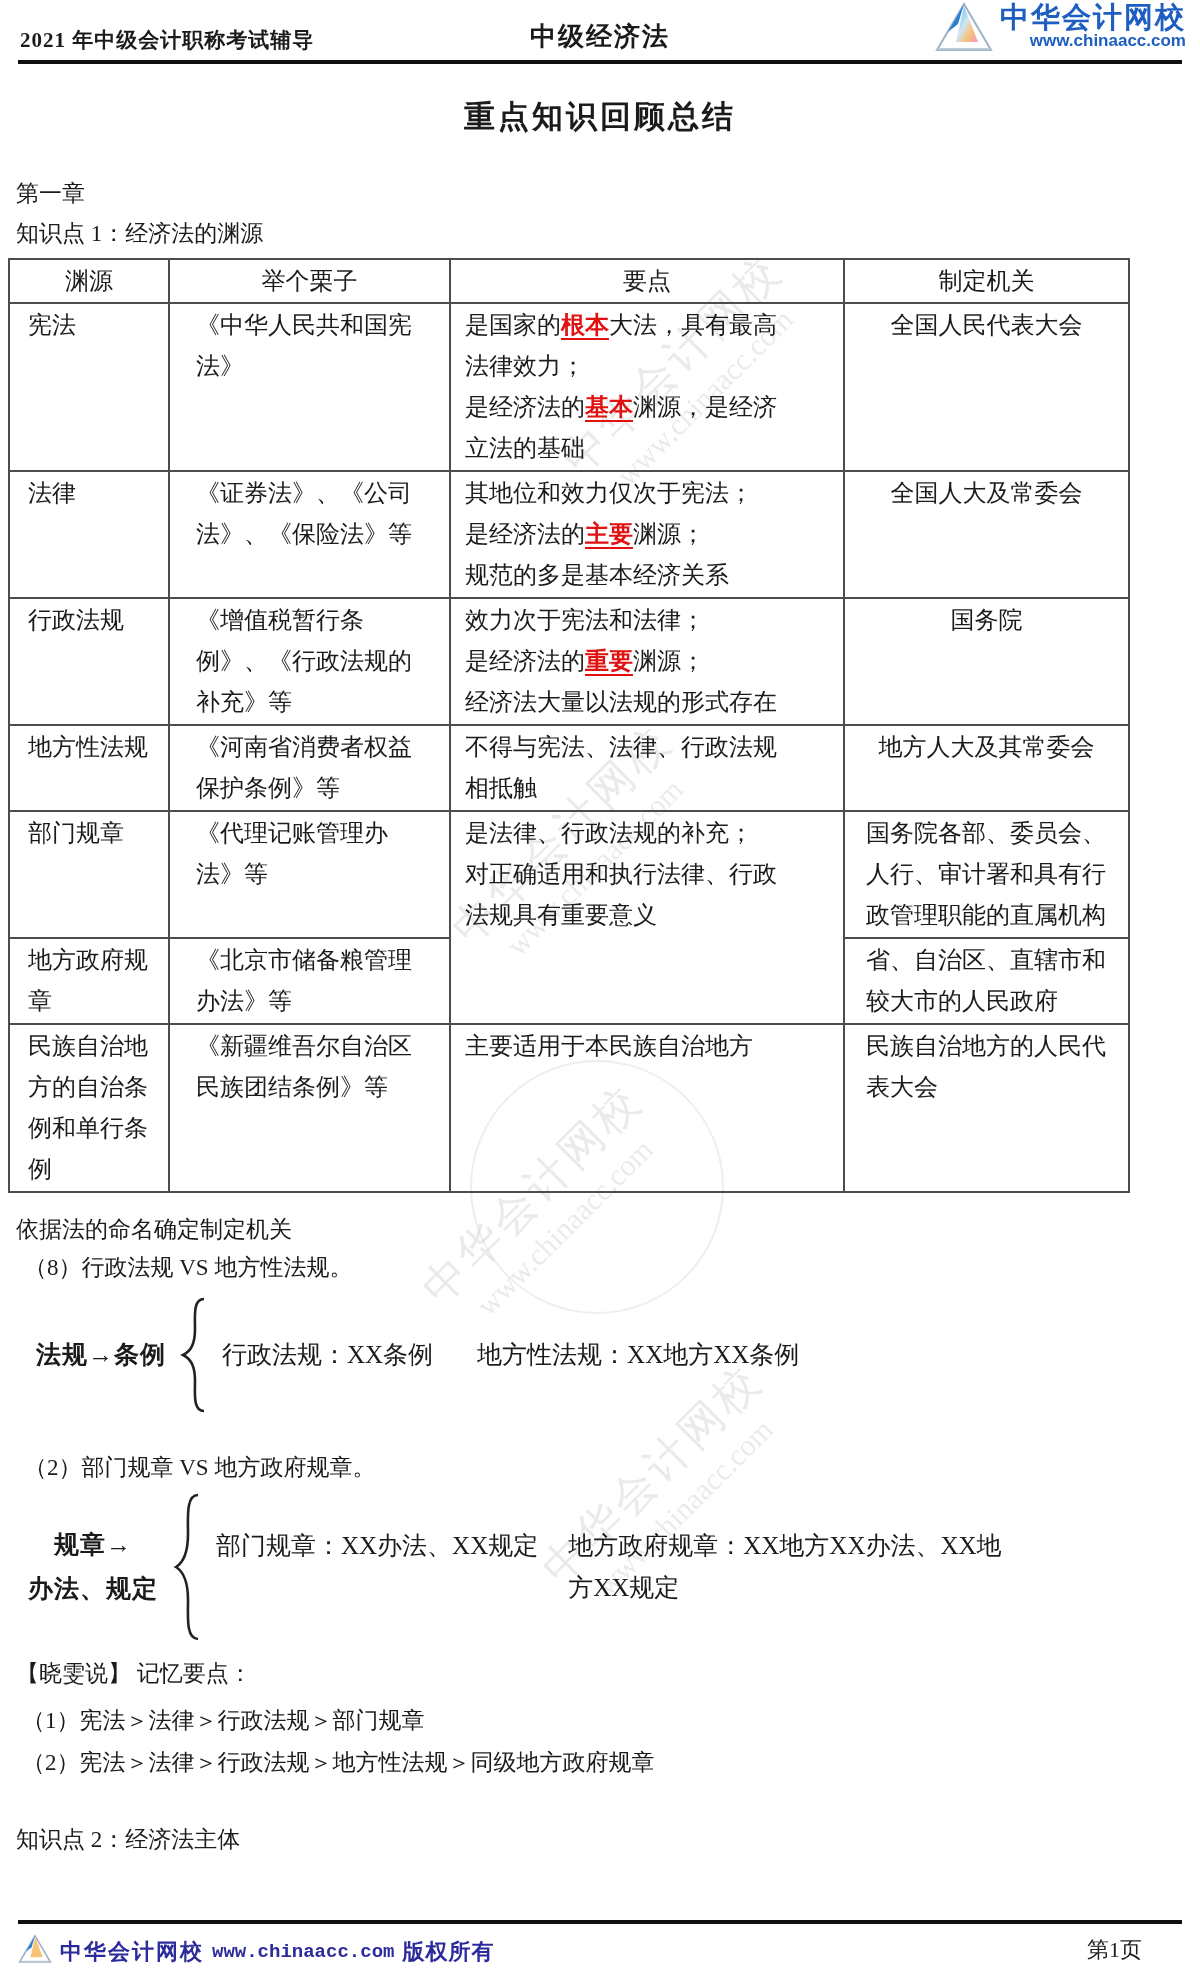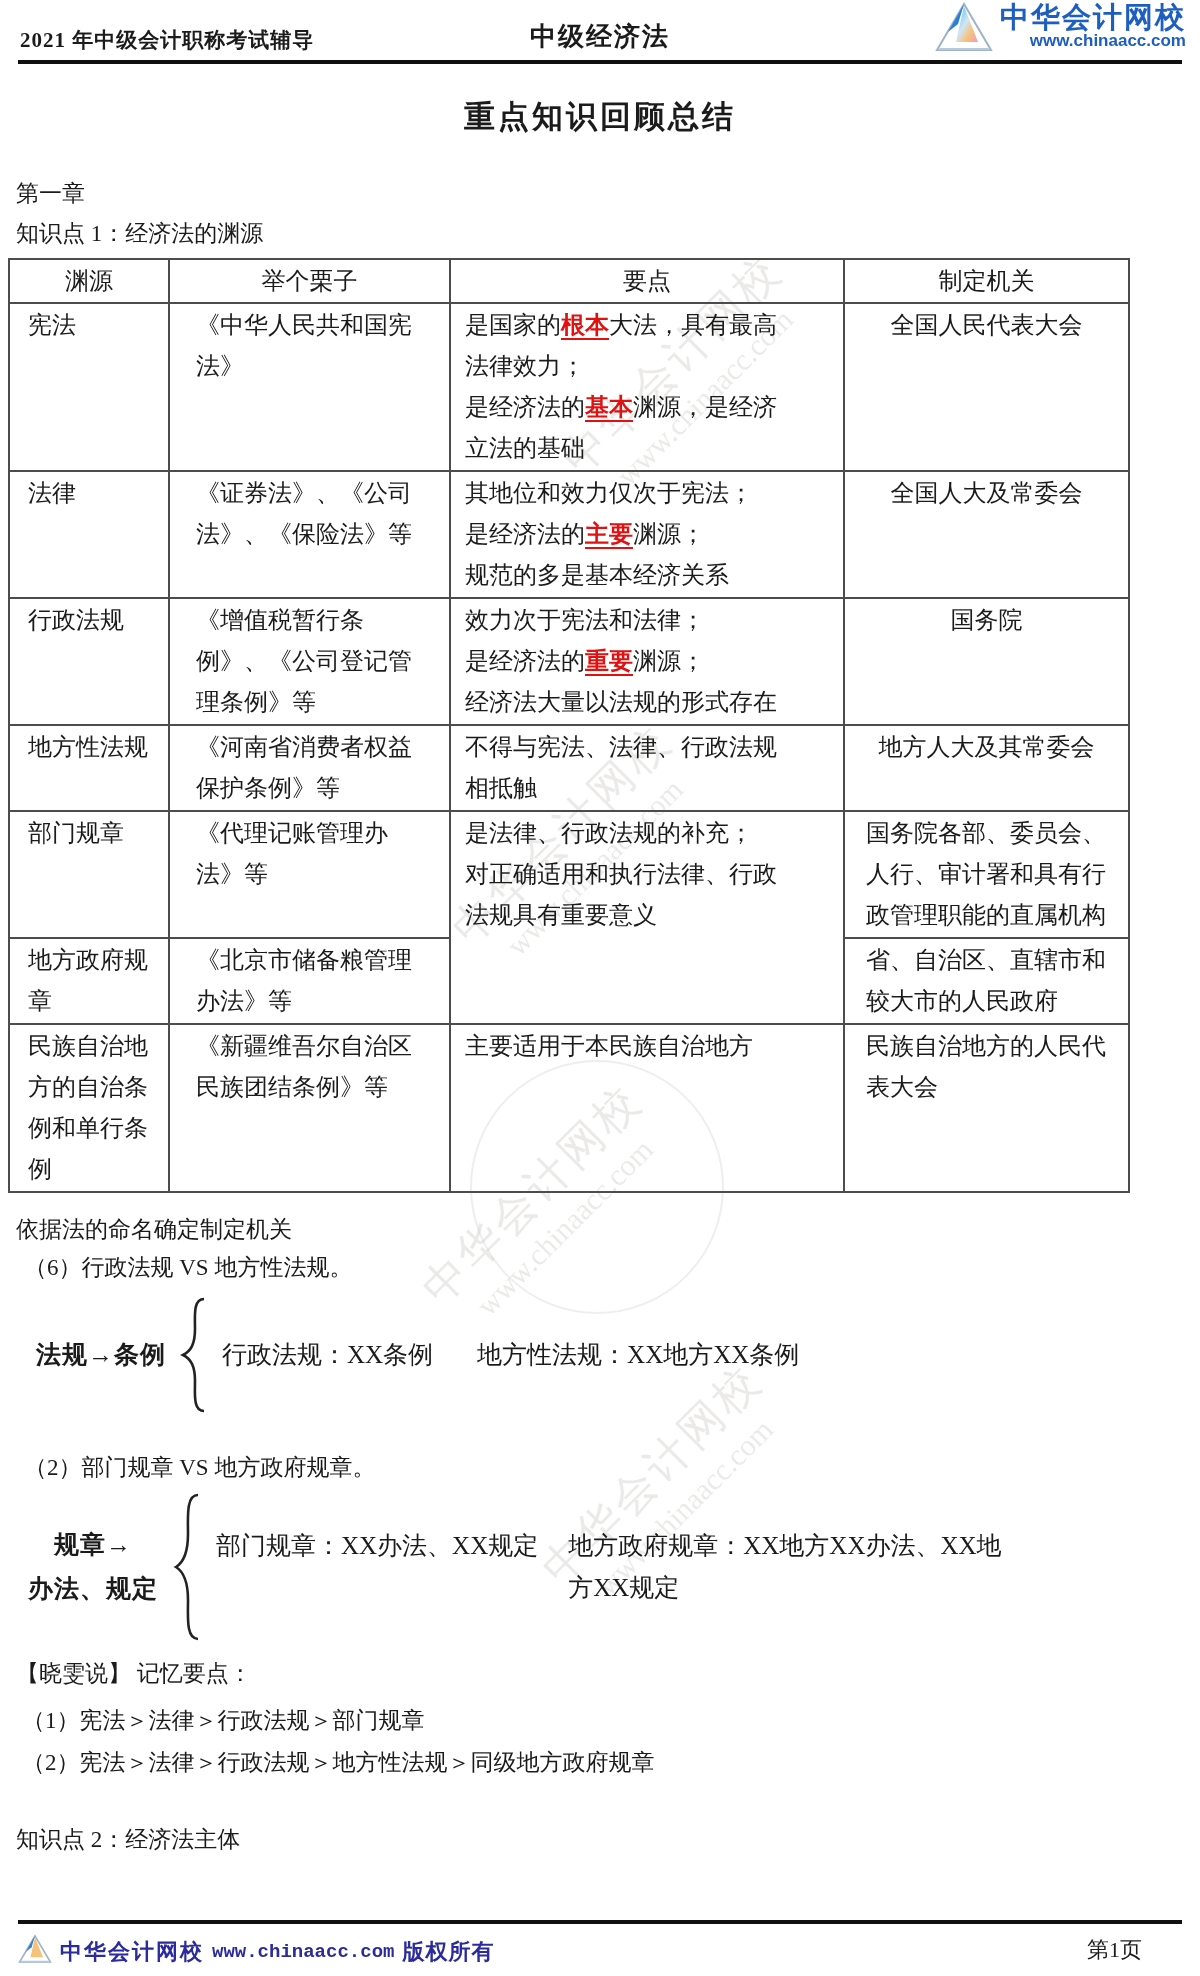--- a/index.html
+++ b/index.html
@@ -171,21 +171,21 @@
             <td class="c-example">《证券法》、《公司法》、《保险法》等</td>
             <td class="c-points">
               <div class="point-line">其地位和效力仅次于宪法；</div>
               <div class="point-line">是经济法的<span class="red-text">主要</span>渊源；</div>
               <div class="point-line">规范的多是基本经济关系</div>
             </td>
             <td class="c-maker">全国人大及常委会</td>
           </tr>
           <tr>
             <td class="c-source">行政法规</td>
-            <td class="c-example">《增值税暂行条例》、《公司登记管理条例》等</td>
+            <td class="c-example">《增值税暂行条例》、《行政法规的补充》等</td>
             <td class="c-points">
               <div class="point-line">效力次于宪法和法律；</div>
               <div class="point-line">是经济法的<span class="red-text">重要</span>渊源；</div>
               <div class="point-line">经济法大量以法规的形式存在</div>
             </td>
             <td class="c-maker">国务院</td>
           </tr>
           <tr>
             <td class="c-source">地方性法规</td>
             <td class="c-example">《河南省消费者权益保护条例》等</td>
@@ -213,21 +213,21 @@
             <td class="c-example">《新疆维吾尔自治区民族团结条例》等</td>
             <td class="c-points">
               <div class="point-line">主要适用于本民族自治地方</div>
             </td>
             <td class="c-maker long">民族自治地方的人民代表大会</td>
           </tr>
         </tbody>
     </table>
 
     <div class="naming-intro">依据法的命名确定制定机关</div>
-    <div class="naming-item1">（6）行政法规 VS 地方性法规。</div>
+    <div class="naming-item1">（8）行政法规 VS 地方性法规。</div>
 
     <div class="diagram diagram1">
       <span class="diagram-label">法规→条例</span>
       <span class="brace">
         <svg width="28" height="118" viewBox="0 0 28 118">
           <path d="M24 3 C13 3 15 20 15 33 C15 48 11 55 3 59 C11 63 15 70 15 85 C15 98 13 115 24 115" fill="none" stroke="#222" stroke-width="2.6"></path>
         </svg>
       </span>
       <div class="branches">
           <div class="branch">行政法规：XX条例</div>

